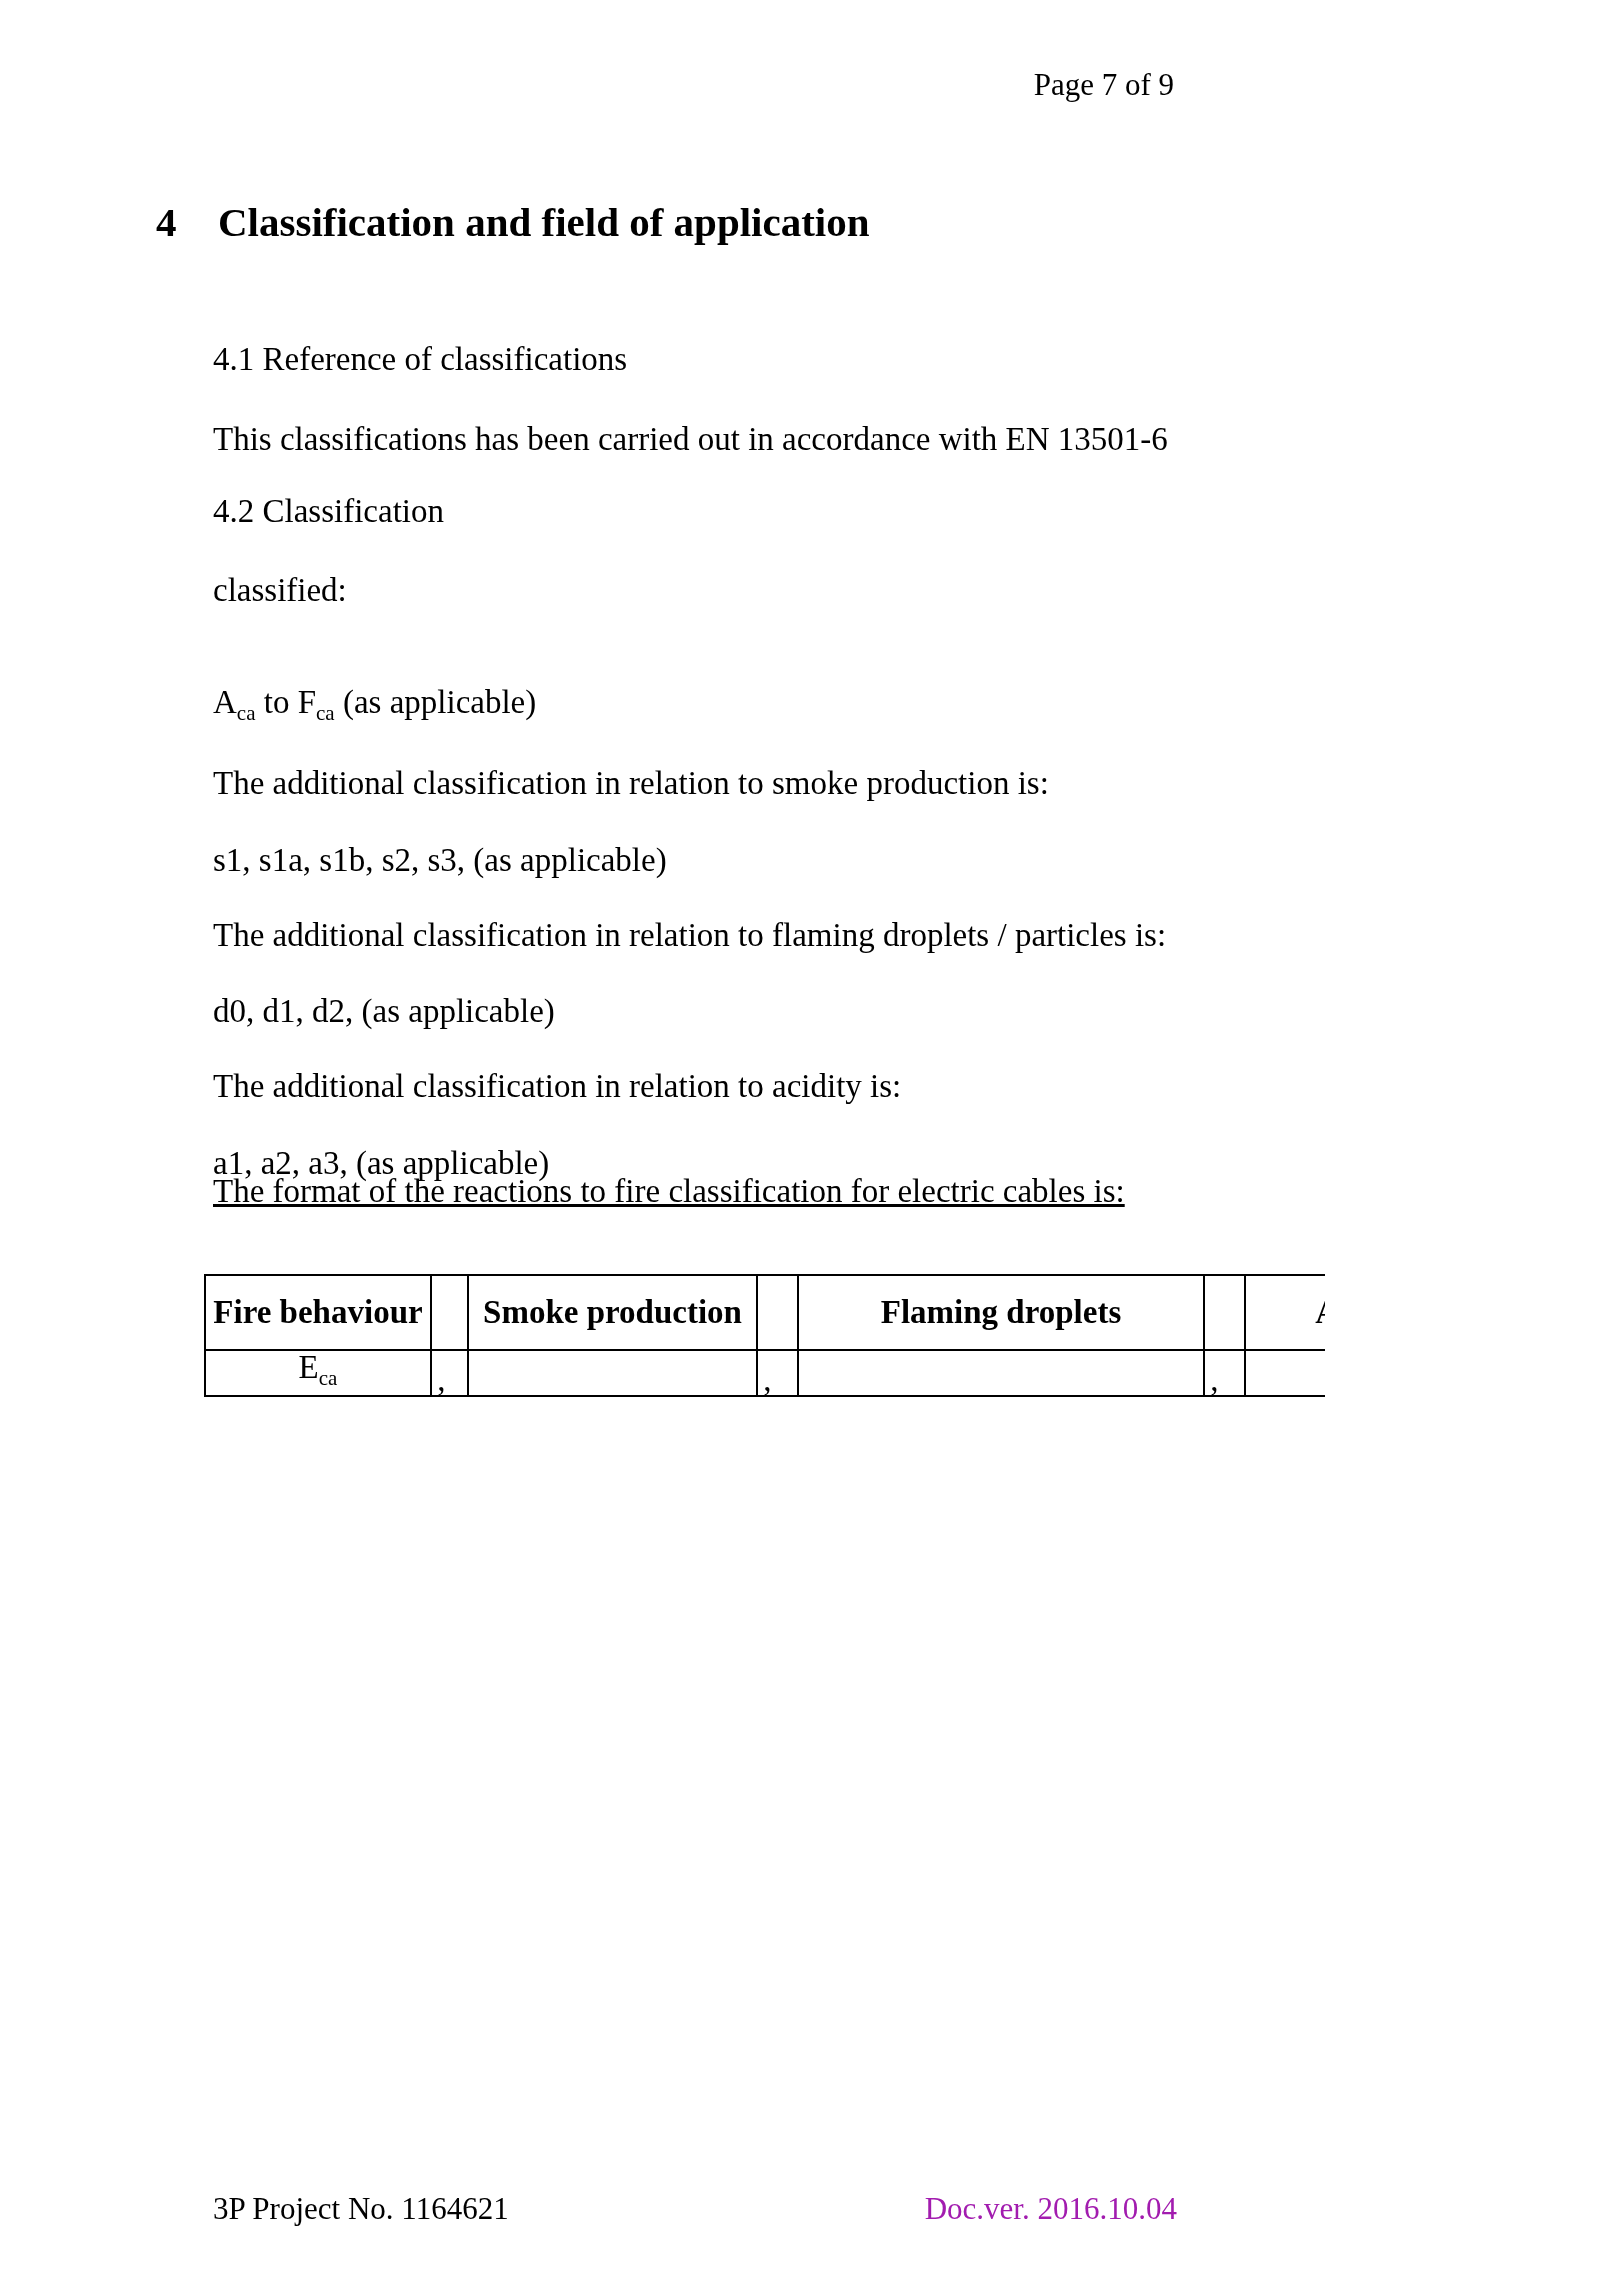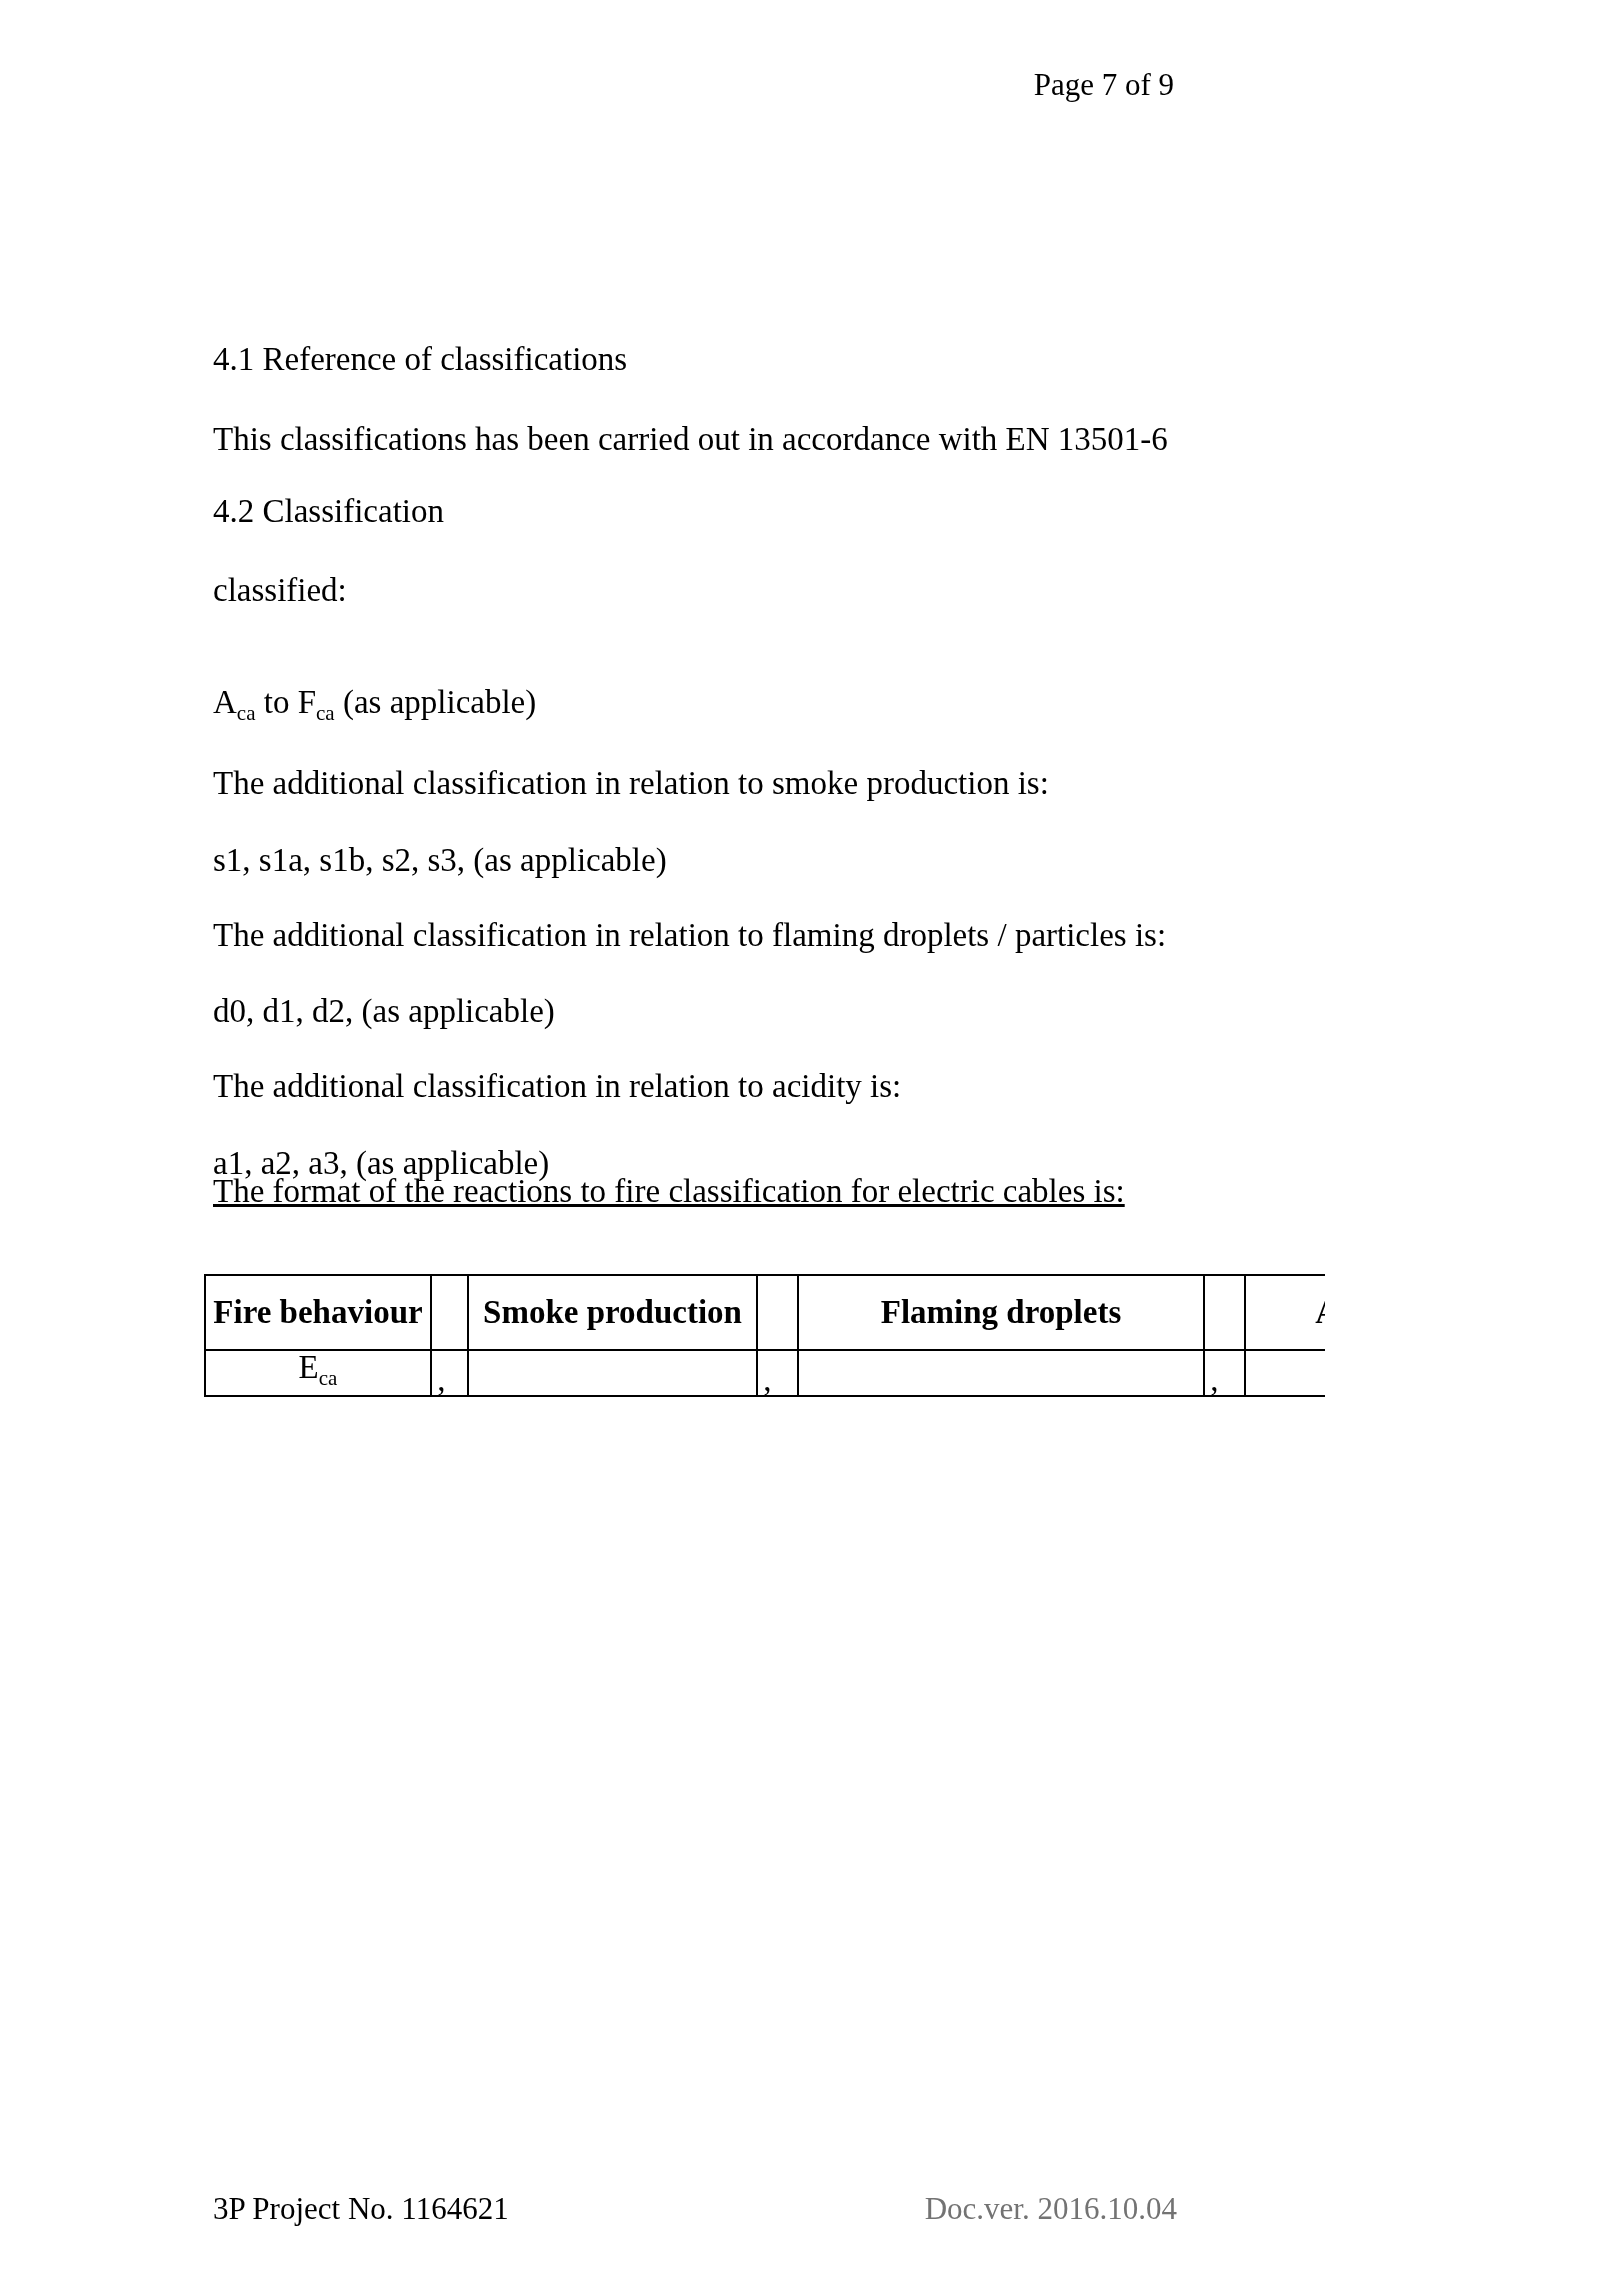--- a/index.html
+++ b/index.html
@@ -115,30 +115,33 @@
     top: 2191px;
     left: 213px;
     font-size: 31px;
     white-space: nowrap;
   }
   .footer-right {
     top: 2191px;
     right: 148px;
     font-size: 31px;
     white-space: nowrap;
-    color: #737373;
+    color: #a21caf;
   }
 </style>
 </head>
 <body>
 
 <div class="page">
 
   <div class="abs page-number">Page 7 of 9</div>
 
+  <div class="abs doc-h1">
+    <span class="h1-num">4</span><span>Classification and field of application</span>
+  </div>
 
   <div class="abs sub-h" style="top:341px;">4.1 Reference of classifications</div>
 
   <div class="abs body-p nowrap" style="top:418px;">This classifications has been carried out in accordance with EN 13501-6</div>
 
   <div class="abs sub-h" style="top:493px;">4.2 Classification</div>
 
   <div class="abs body-p justify-first" style="top:569px;">
     <span class="jline-last">classified:</span>
   </div>

